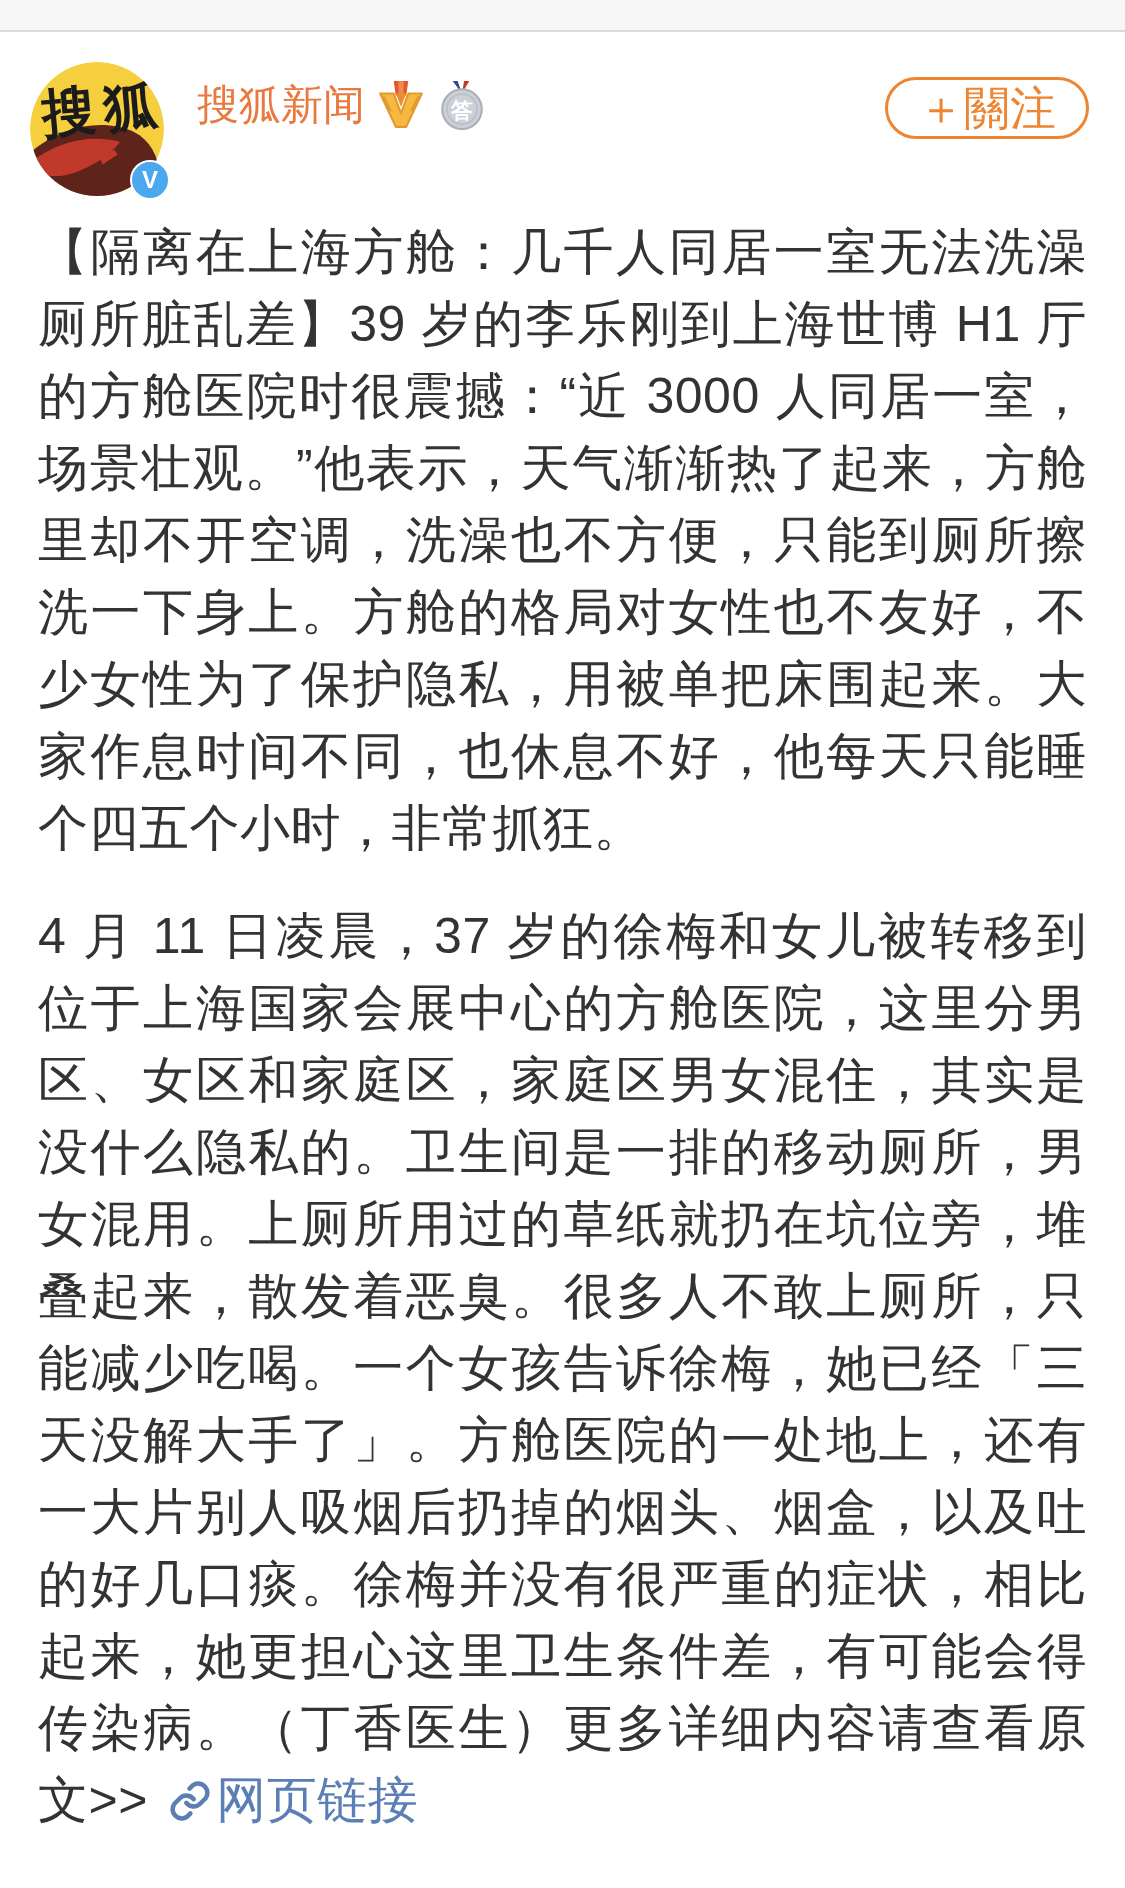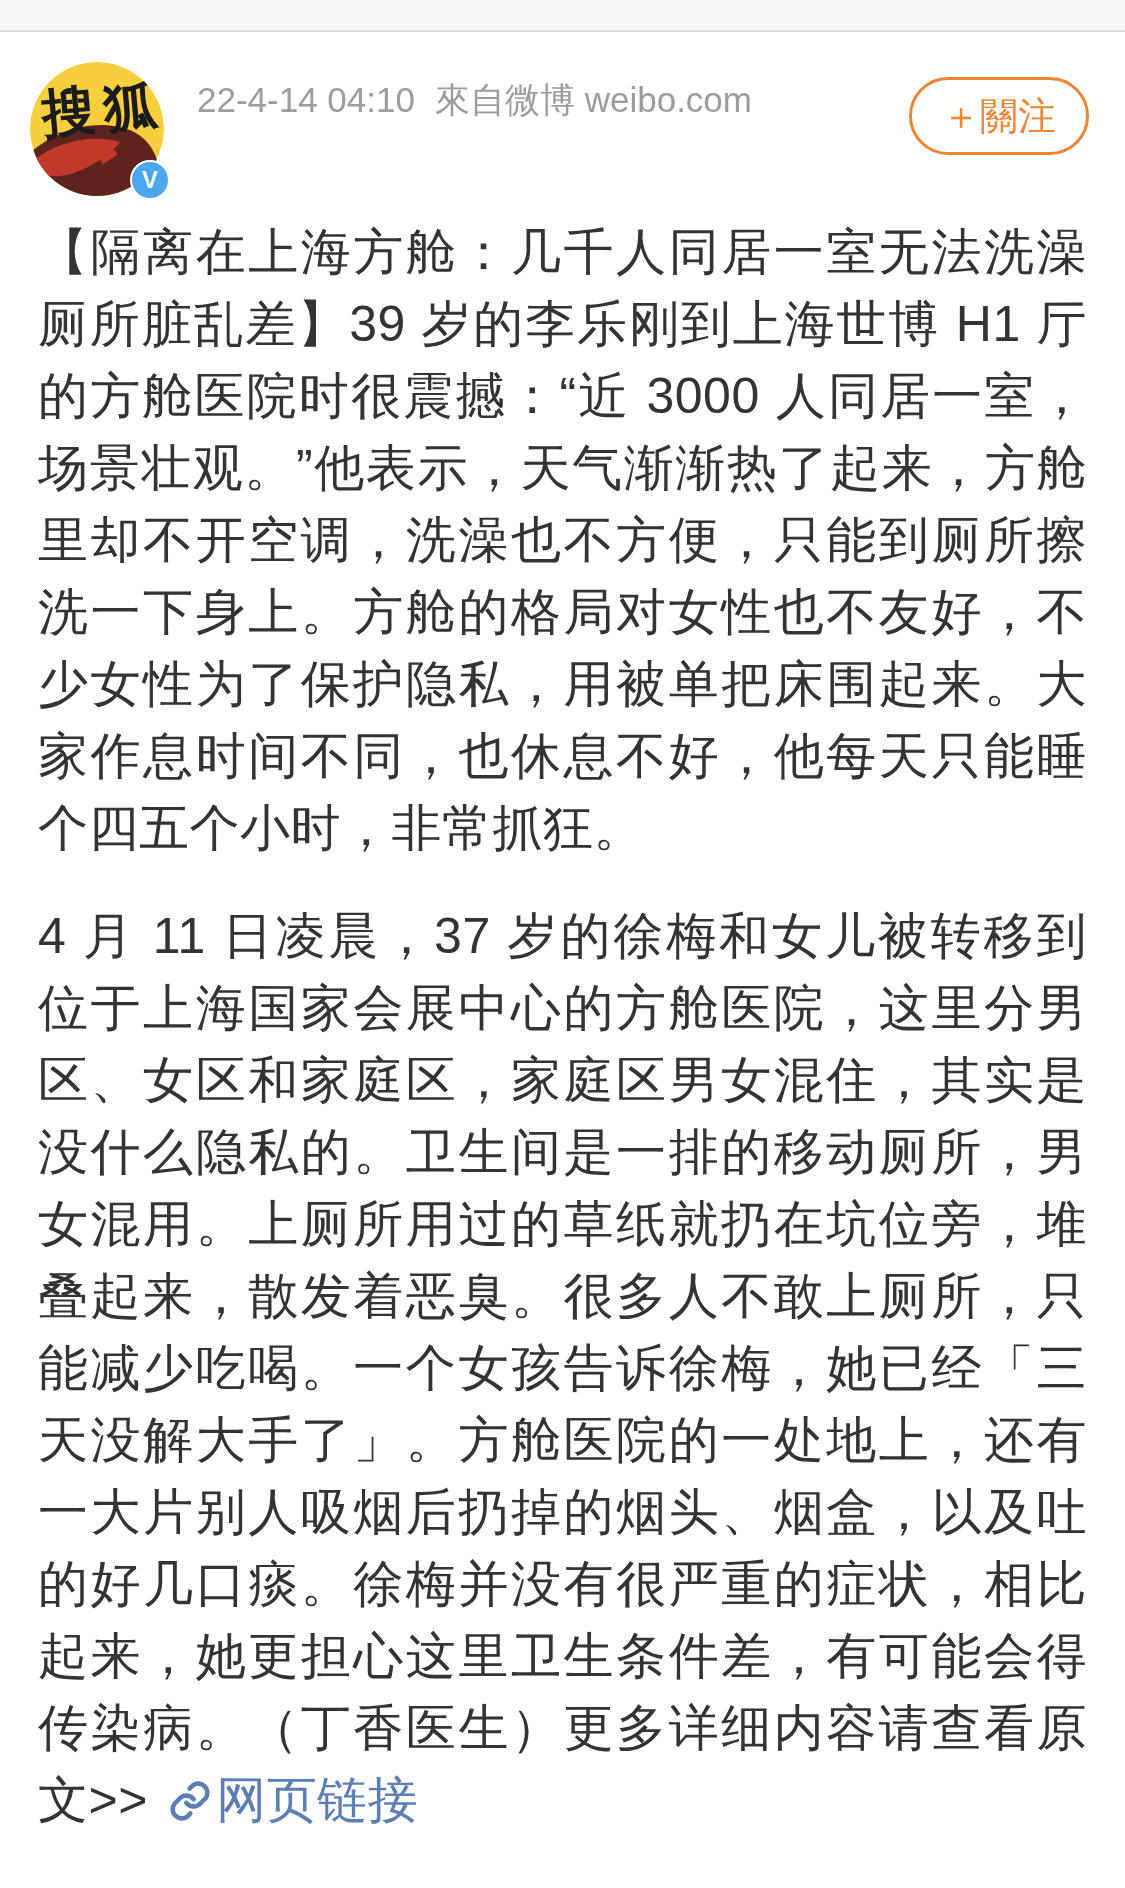--- a/index.html
+++ b/index.html
@@ -70,23 +70,23 @@
     line-height: 40px;
     white-space: nowrap;
   }
   .meta .src { margin-left: 20px; }
   .follow-btn {
     flex: 0 0 auto;
     margin-top: 15px;
     background: #ffffff;
     border: 3px solid #ee8532;
     color: #ee8532;
-    font-size: 38px;
+    font-size: 46px;
     line-height: 42px;
-    padding: 15px 30px;
+    padding: 7px 30px;
     border-radius: 42px;
     font-family: "Liberation Sans", sans-serif;
     cursor: pointer;
   }
   .post {
     padding: 0 38px;
     margin-top: 20px;
     color: #333333;
     font-size: 50px;
     line-height: 72px;
@@ -132,24 +132,41 @@
         <path d="M44,96 l10,-8 l4,10 l12,-10 l4,10 l12,-8" fill="none" stroke="#c0392b" stroke-width="6"></path>
         <text x="12" y="66" font-size="54" font-weight="bold" fill="#1b1b1b" transform="rotate(-5 67 50)" style="letter-spacing:8px;">搜狐</text>
       </g>
     </svg>
     <div class="v-badge">
       <span>V</span>
     </div>
   </div>
 
   <div class="header-main">
+    <div class="name-row">
+      <span class="name">搜狐新闻</span>
 
-    <div class="meta">
-      <span>22-4-14 04:10</span><span class="src">來自微博 weibo.com</span>
+      <svg class="badge-icon" width="48" height="50" viewBox="0 0 44 48">
+        <polygon points="15,1 29,1 27,15 17,15" fill="#e4562f"></polygon>
+        <rect x="19.5" y="1" width="5" height="14" fill="#f08a4a"></rect>
+        <path d="M2,13 L15,13 L22,32 L29,13 L42,13 L27,45 L17,45 Z" fill="#f6b93f" stroke="#e29a2e" stroke-width="2" stroke-linejoin="round"></path>
+        <path d="M17,13 L22,26 L27,13 Z" fill="#e8912c"></path>
+        <path d="M5,16 L12,30 M39,16 L32,30" stroke="#e29a2e" stroke-width="2.5" fill="none"></path>
+      </svg>
+
+      <svg class="badge-icon" width="50" height="50" viewBox="0 0 48 48">
+        <polygon points="15,1 24,13 20,1" fill="#2e4a8f"></polygon>
+        <polygon points="20,1 24,13 26,1" fill="#ffffff"></polygon>
+        <polygon points="26,1 24,13 31,1" fill="#c0392b"></polygon>
+        <circle cx="24" cy="28" r="19" fill="#ccd1d7" stroke="#a9b0b8" stroke-width="2"></circle>
+        <circle cx="24" cy="28" r="14.5" fill="none" stroke="#bcc2c9" stroke-width="2"></circle>
+        <text x="24" y="36" font-size="21" font-weight="bold" fill="#ffffff" text-anchor="middle">答</text>
+      </svg>
     </div>
+
   </div>
 
   <button class="follow-btn">＋關注</button>
 </div>
 
 <div class="post">
   <p>【隔离在上海方舱：几千人同居一室无法洗澡厕所脏乱差】39 岁的李乐刚到上海世博 H1 厅的方舱医院时很震撼：“近 3000 人同居一室，场景壮观。”他表示，天气渐渐热了起来，方舱里却不开空调，洗澡也不方便，只能到厕所擦洗一下身上。方舱的格局对女性也不友好，不少女性为了保护隐私，用被单把床围起来。大家作息时间不同，也休息不好，他每天只能睡个四五个小时，非常抓狂。</p>
   <p class="second"><span>4 月 11 日凌晨，37 岁的徐梅和女儿被转移到位于上海国家会展中心的方舱医院，这里分男区、女区和家庭区，家庭区男女混住，其实是没什么隐私的。卫生间是一排的移动厕所，男女混用。上厕所用过的草纸就扔在坑位旁，堆叠起来，散发着恶臭。很多人不敢上厕所，只能减少吃喝。一个女孩告诉徐梅，她已经「三天没解大手了」。方舱医院的一处地上，还有一大片别人吸烟后扔掉的烟头、烟盒，以及吐的好几口痰。徐梅并没有很严重的症状，相比起来，她更担心这里卫生条件差，有可能会得传染病。（丁香医生）更多详细内容请查看原文&gt;&gt; </span><a class="weblink" href="#"><svg class="link-icon" width="44" height="44" viewBox="0 0 48 48">
           <g fill="none" stroke="#5b7fb5" stroke-width="5" stroke-linecap="round" stroke-linejoin="round">
             <path d="M20 26 a10 10 0 0 0 15 1 l6 -6 a10 10 0 0 0 -14 -14 l-3.5 3.4"></path>

